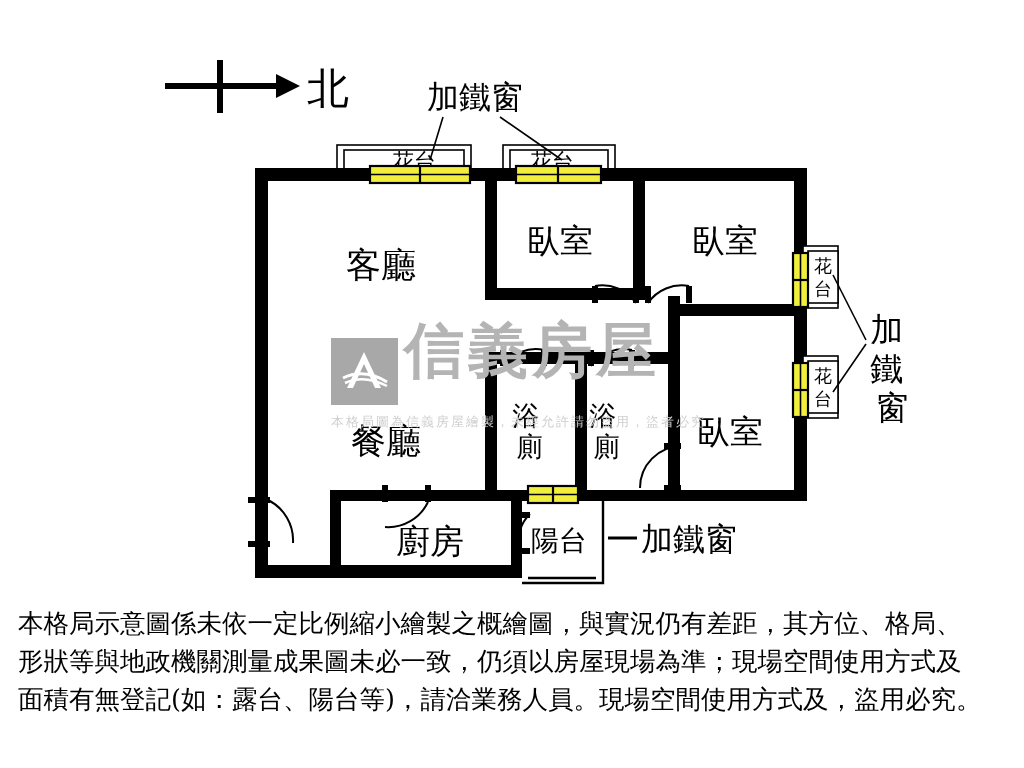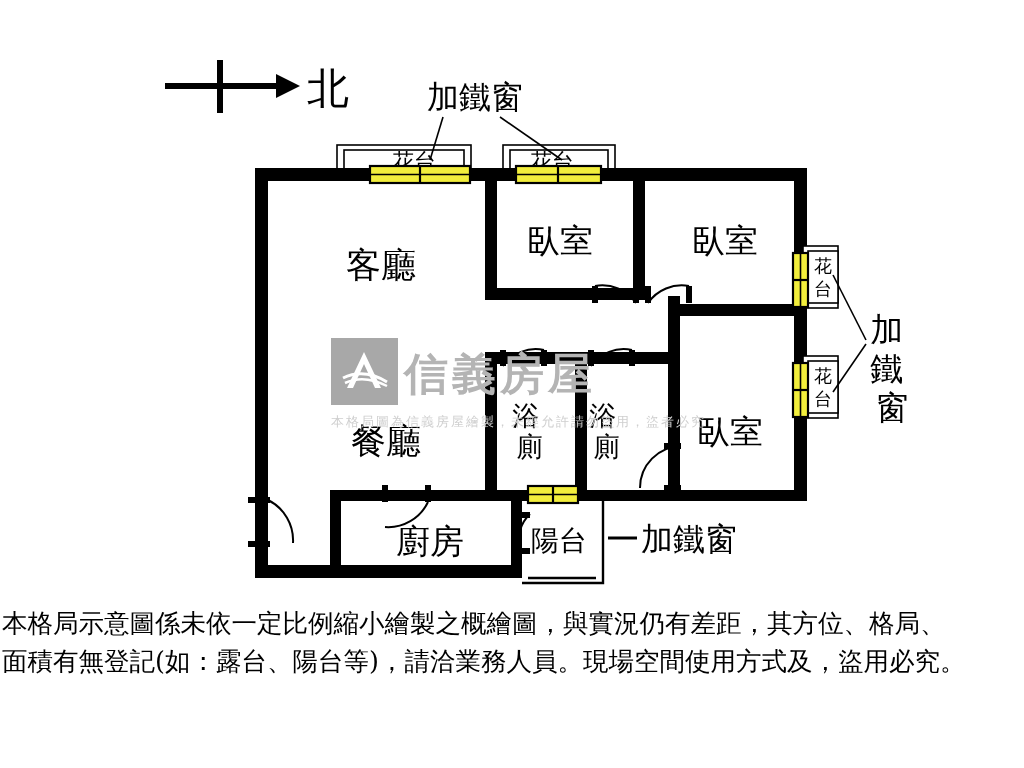--- a/index.html
+++ b/index.html
@@ -19,21 +19,21 @@
     left: 0; top: 0;
     width: 1024px;
     height: 600px;
   }
   #plan-svg {
     position: absolute;
     left: 0; top: 0;
   }
   .disclaimer {
     position: absolute;
-    left: 2px;
+    left: 18px;
     top: 604px;
     width: 1004px;
     font-family: "DejaVu Serif", "Liberation Serif", serif;
     font-size: 25.5px;
     line-height: 38px;
     color: #000000;
     letter-spacing: 0px;
     text-align: justify;
     text-justify: inter-character;
   }
@@ -43,23 +43,23 @@
     left: 331px;
     top: 338px;
     width: 67px;
     height: 67px;
     background: #a8a8a8;
   }
   .wm-logo svg { display:block; }
   .wm-text {
     position: absolute;
     left: 404px;
-    top: 340px;
+    top: 316px;
     font-family: "DejaVu Sans", "Liberation Sans", sans-serif;
-    font-size: 44px;
+    font-size: 60px;
     line-height: 68px;
     font-weight: bold;
     color: #b4b4b4;
     letter-spacing: 4px;
     white-space: nowrap;
   }
   .wm-note {
     position: absolute;
     left: 331px;
     top: 413px;
@@ -272,14 +272,15 @@
       <path d="M 12 40 Q 33 30 56 44" stroke="#ffffff" stroke-width="3" fill="none"></path>
       <path d="M 14 45 Q 33 36 56 48" stroke="#ffffff" stroke-width="2.5" fill="none"></path>
     </svg>
   </div>
   <div class="wm-text">信義房屋</div>
   <div class="wm-note">本格局圖為信義房屋繪製，未經允許請勿盜用，盜者必究</div>
 </div>
 
 <div class="disclaimer">
   <p>本格局示意圖係未依一定比例縮小繪製之概繪圖，與實況仍有差距，其方位、格局、</p>
+  <p>形狀等與地政機關測量成果圖未必一致，仍須以房屋現場為準；現場空間使用方式及</p>
   <p>面積有無登記(如：露台、陽台等)，請洽業務人員。現場空間使用方式及，盜用必究。</p>
 </div>
 
 </body></html>

